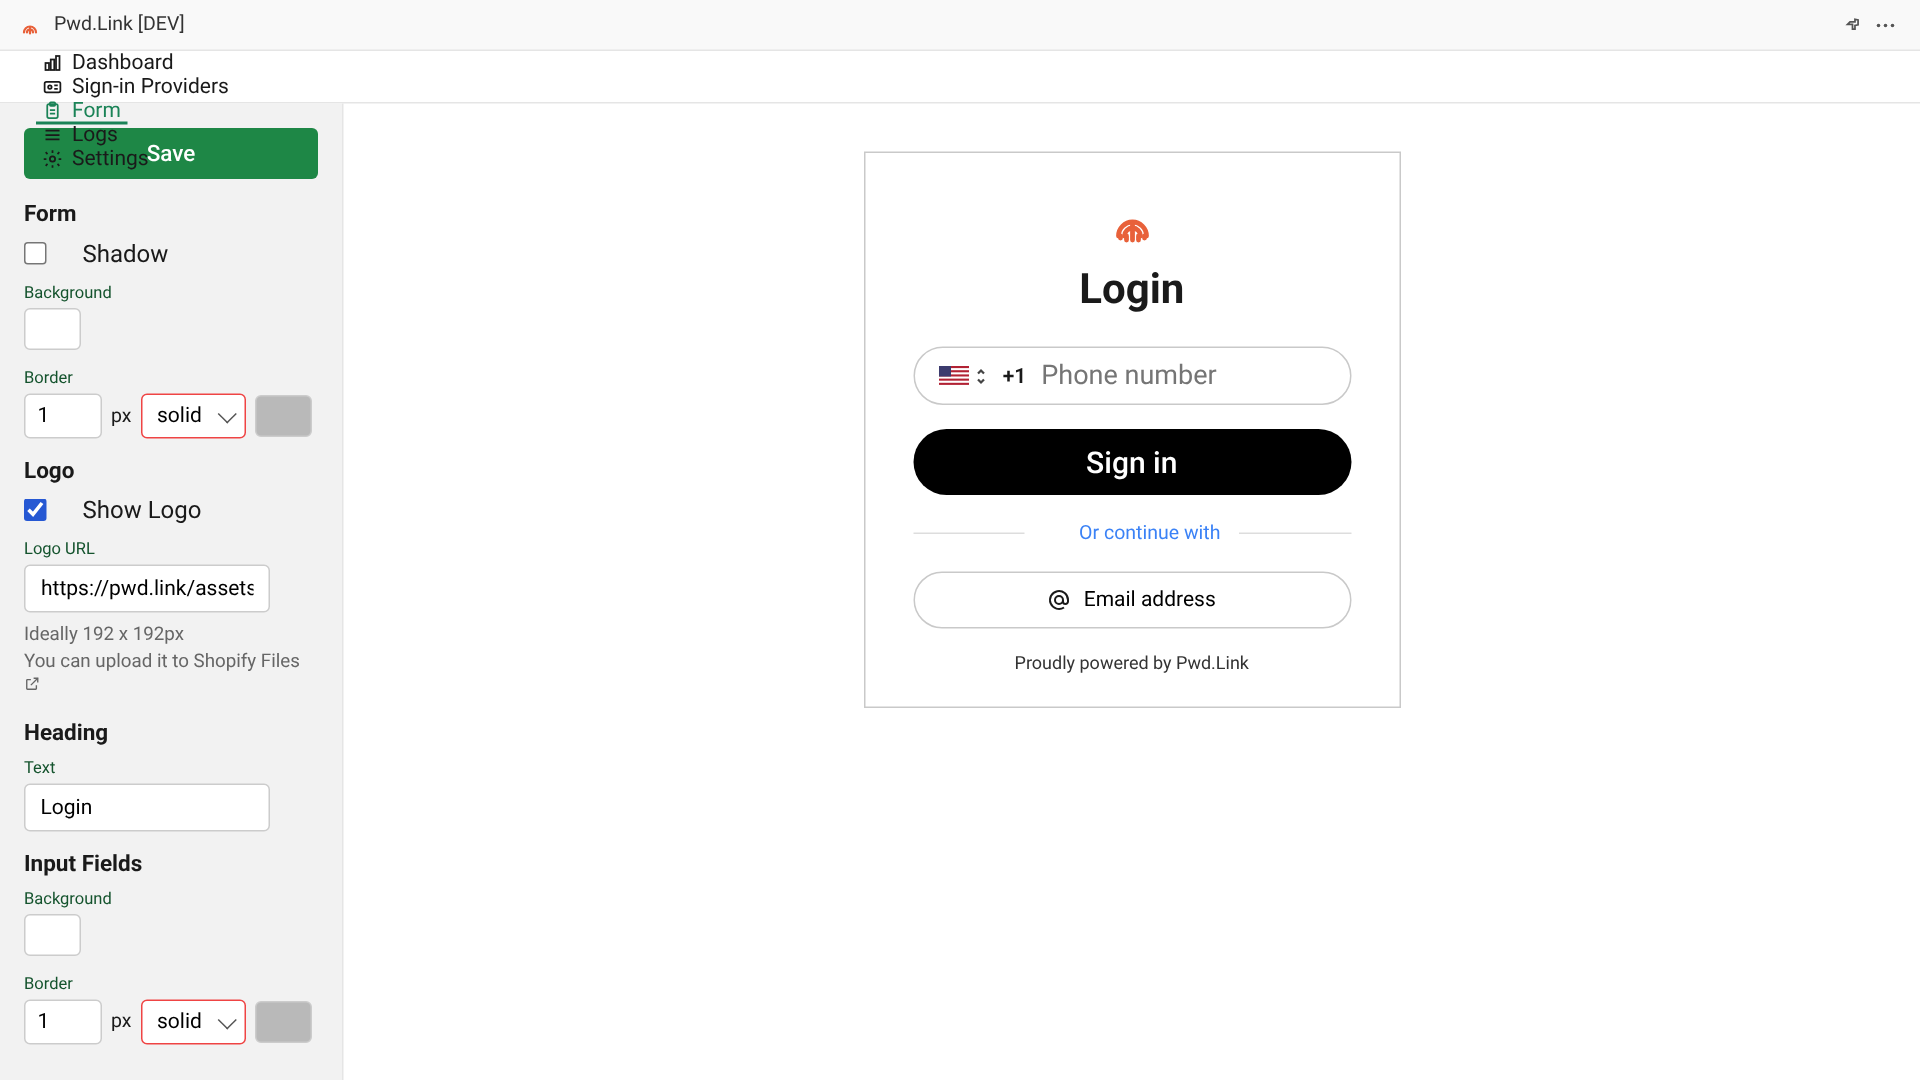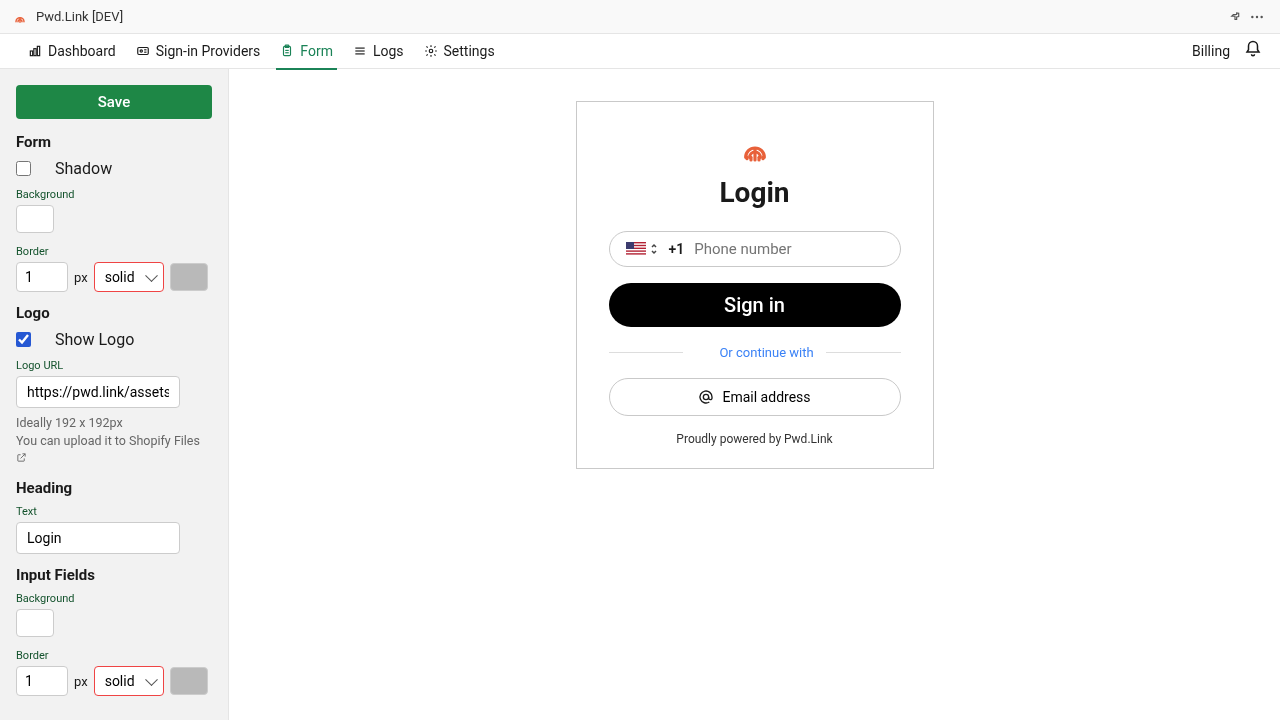--- a/index.html
+++ b/index.html
@@ -4,21 +4,21 @@
 <style>
 * { margin: 0; padding: 0; box-sizing: border-box; font-family: -apple-system, BlinkMacSystemFont, "Segoe UI", Roboto, sans-serif; }
 body { background: #fff; color: #1a1a1a; width: 1280px; height: 720px; overflow: hidden; }
 
 .titlebar { height: 34px; border-bottom: 1px solid #e5e5e5; display: flex; align-items: center; padding: 0 12px; background: #f9f9f9; }
 .titlebar .app-icon { width: 16px; height: 16px; margin-right: 8px; }
 .titlebar .title { font-size: 13px; color: #333; }
 .titlebar .spacer { flex: 1; }
 .titlebar .tb-btn { width: 22px; height: 22px; display: flex; align-items: center; justify-content: center; cursor: pointer; color: #555; }
 
-.topnav { height: 35px; border-bottom: 1px solid #e5e5e5; display: flex; align-items: center; padding: 0 18px; background: #fff; }
+.topnav { height: 35px; border-bottom: 1px solid #e5e5e5; display: flex; align-items: flex-start; padding: 0 18px; background: #fff; flex-direction: column; }
 .topnav .nav-item { display: flex; align-items: center; gap: 6px; padding: 0 10px; height: 35px; font-size: 14px; color: #1a1a1a; cursor: pointer; position: relative; }
 .topnav .nav-item.active { color: #1b8357; }
 .topnav .nav-item.active::after { content: ""; position: absolute; bottom: -1px; left: 6px; right: 6px; height: 2px; background: #1b8357; }
 .topnav .spacer { flex: 1; }
 .topnav .billing { font-size: 14px; margin-right: 14px; cursor: pointer; }
 
 .workspace { display: flex; height: calc(720px - 34px - 35px); }
 
 .sidebar { width: 229px; background: #f2f2f2; border-right: 1px solid #e5e5e5; padding: 16px; overflow-y: auto; }
 .sidebar::-webkit-scrollbar { width: 6px; }
@@ -46,21 +46,21 @@
 
 .section-gap { margin-bottom: 12px; }
 
 .preview-area { flex: 1; padding: 32px 0 0 0; display: flex; justify-content: center; align-items: flex-start; }
 .preview-card { width: 358px; border: 1px solid #c9c9c9; border-radius: 0; background: #fff; padding: 30px 32px 22px; }
 .logo-wrap { display: flex; justify-content: center; margin-bottom: 12px; }
 .p-heading { font-size: 28px; font-weight: 700; text-align: center; margin-bottom: 22px; }
 .phone-field { display: flex; align-items: center; border: 1px solid #c9c9c9; border-radius: 30px; padding: 8px 16px; gap: 10px; margin-bottom: 16px; }
 .flag-chip { display: flex; align-items: center; gap: 3px; cursor: pointer; }
 .dial { font-size: 14px; font-weight: 600; }
-.ph-input { border: none; outline: none; flex: 1; font-size: 15px; color: #999; background: transparent; }
+.ph-input { border: none; outline: none; flex: 1; font-size: 18px; color: #999; background: transparent; }
 .signin-btn { width: 100%; background: #000; color: #fff; border: none; border-radius: 30px; padding: 10px 0; font-size: 20px; font-weight: 500; cursor: pointer; margin-bottom: 18px; }
 .divider { display: flex; align-items: center; gap: 12px; margin-bottom: 18px; }
 .divider .line { flex: 1; height: 1px; background: #ddd; }
 .divider .txt { font-size: 13px; color: #3b82f6; margin-left: 24px; }
 .email-btn { width: 100%; border: 1px solid #c9c9c9; background: #fff; border-radius: 30px; padding: 10px 0; font-size: 14px; display: flex; align-items: center; justify-content: center; gap: 8px; cursor: pointer; margin-bottom: 16px; }
 .powered { text-align: center; font-size: 12px; color: #333; }
 </style>
 </head>
 <body>
 

